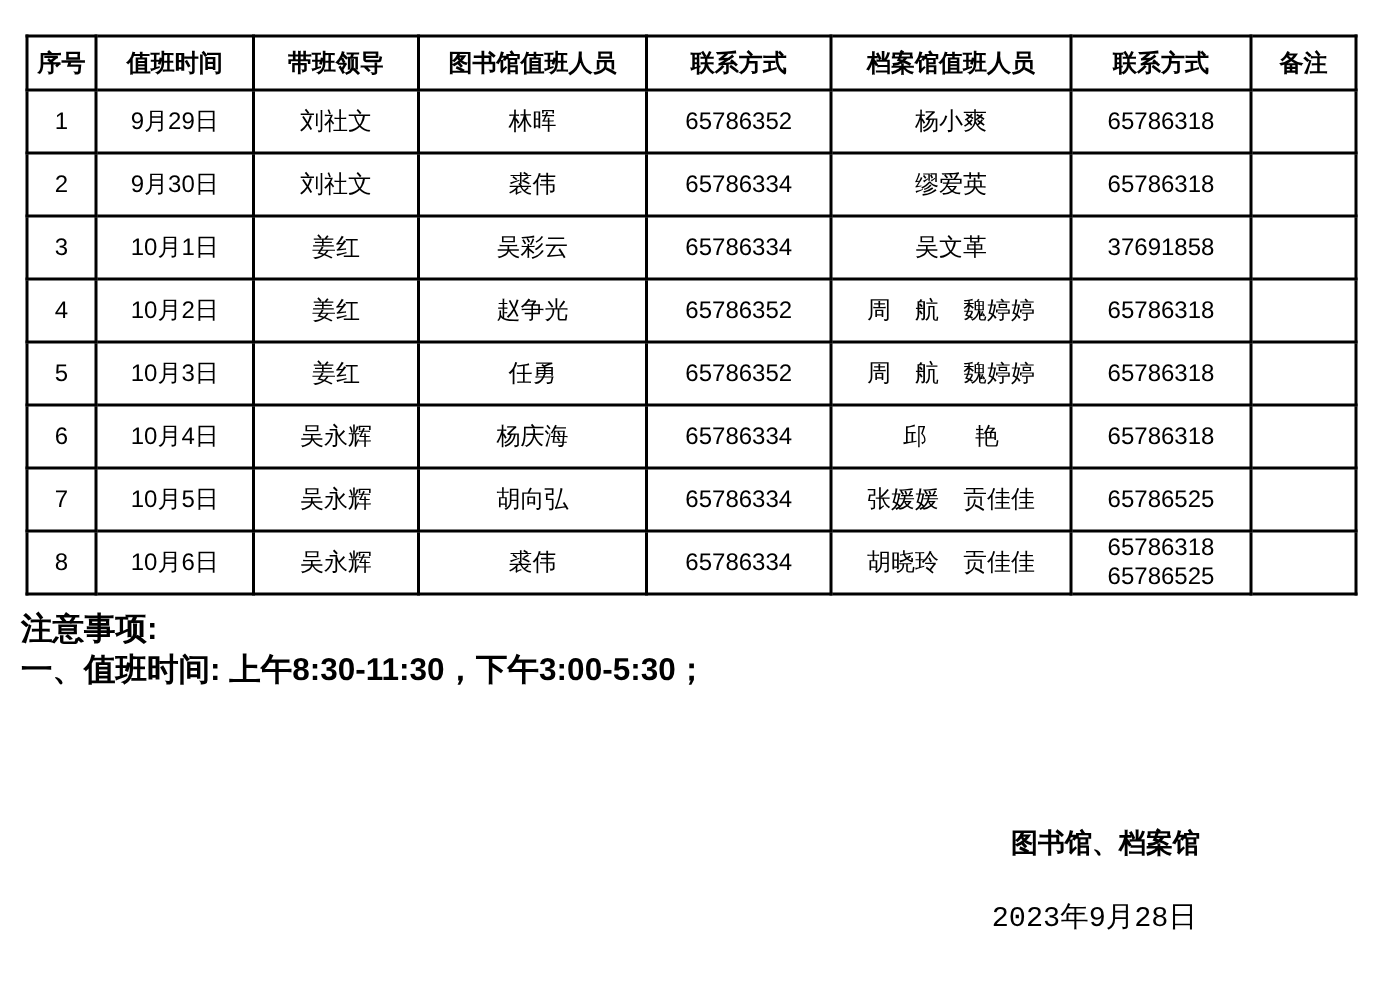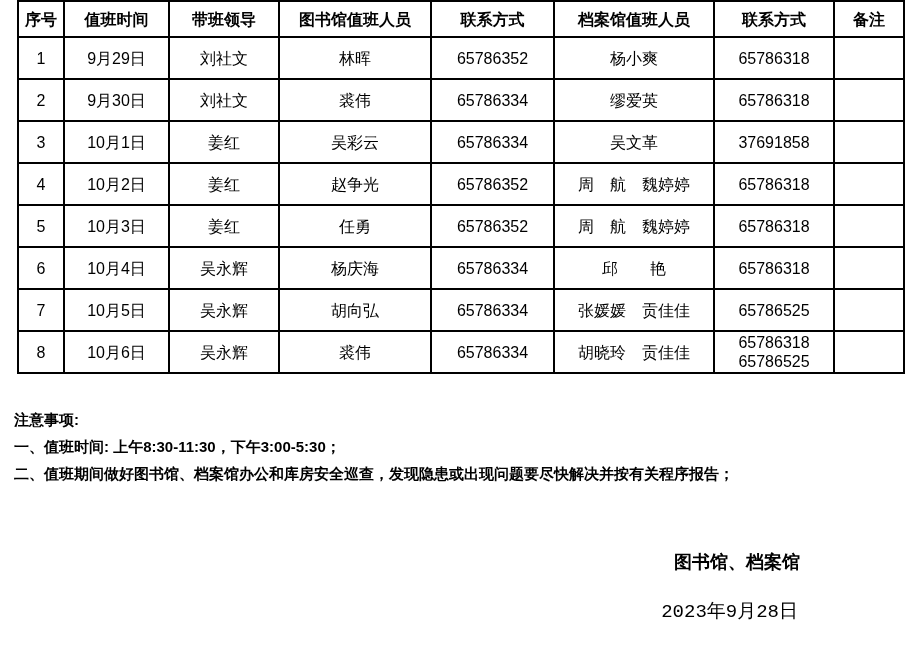--- a/index.html
+++ b/index.html
@@ -14,21 +14,21 @@
   }
   .page {
     position: relative;
     width: 918px;
     height: 664px;
     background: #ffffff;
   }
   table.duty {
     position: absolute;
     left: 17px;
-    top: 0;
+    top: 23px;
     width: 886px;
     border-collapse: collapse;
     table-layout: fixed;
   }
   table.duty th, table.duty td {
     border: 2px solid #000000;
     text-align: center;
     vertical-align: middle;
     padding: 0 2px;
     font-size: 16px;
@@ -45,21 +45,21 @@
   }
   td.num {
     font-size: 15px;
     white-space: pre-line;
   }
   .notes {
     position: absolute;
     left: 14px;
     top: 406px;
     width: 892px;
-    font-size: 15px;
+    font-size: 21px;
     font-weight: bold;
     line-height: 27px;
   }
   .notes .note-line {
     margin: 0;
   }
   .signature {
     position: absolute;
     left: 0;
     top: 550px;
@@ -188,21 +188,20 @@
         <td class="num">65786318
 65786525</td>
         <td></td>
       </tr>
     </tbody>
   </table>
 
   <div class="notes">
     <p class="note-line">注意事项:</p>
     <p class="note-line">一、值班时间: 上午8:30-11:30，下午3:00-5:30；</p>
-    <p class="note-line">二、值班期间做好图书馆、档案馆办公和库房安全巡查，发现隐患或出现问题要尽快解决并按有关程序报告；</p>
   </div>
 
   <div class="signature">
     <p class="org">图书馆、档案馆</p>
     <p class="date">2023年9月28日</p>
   </div>
 
 </div>
 
 </body></html>

